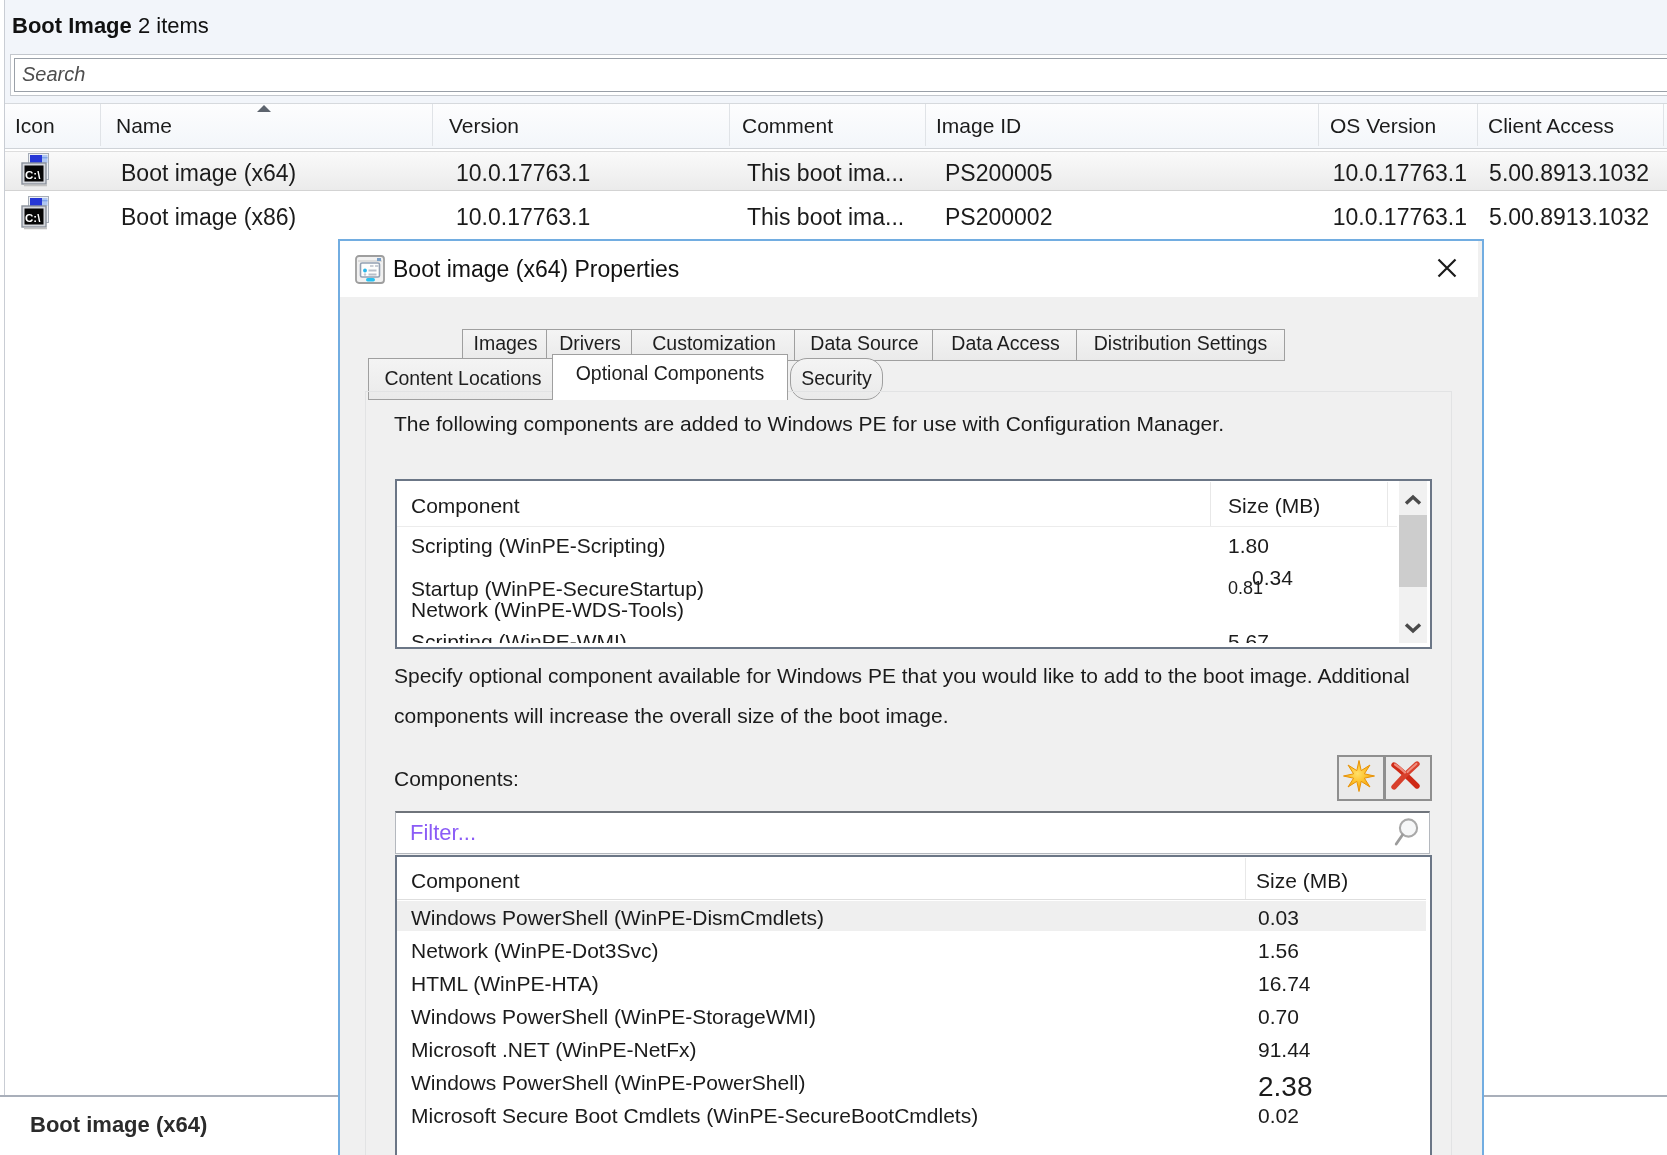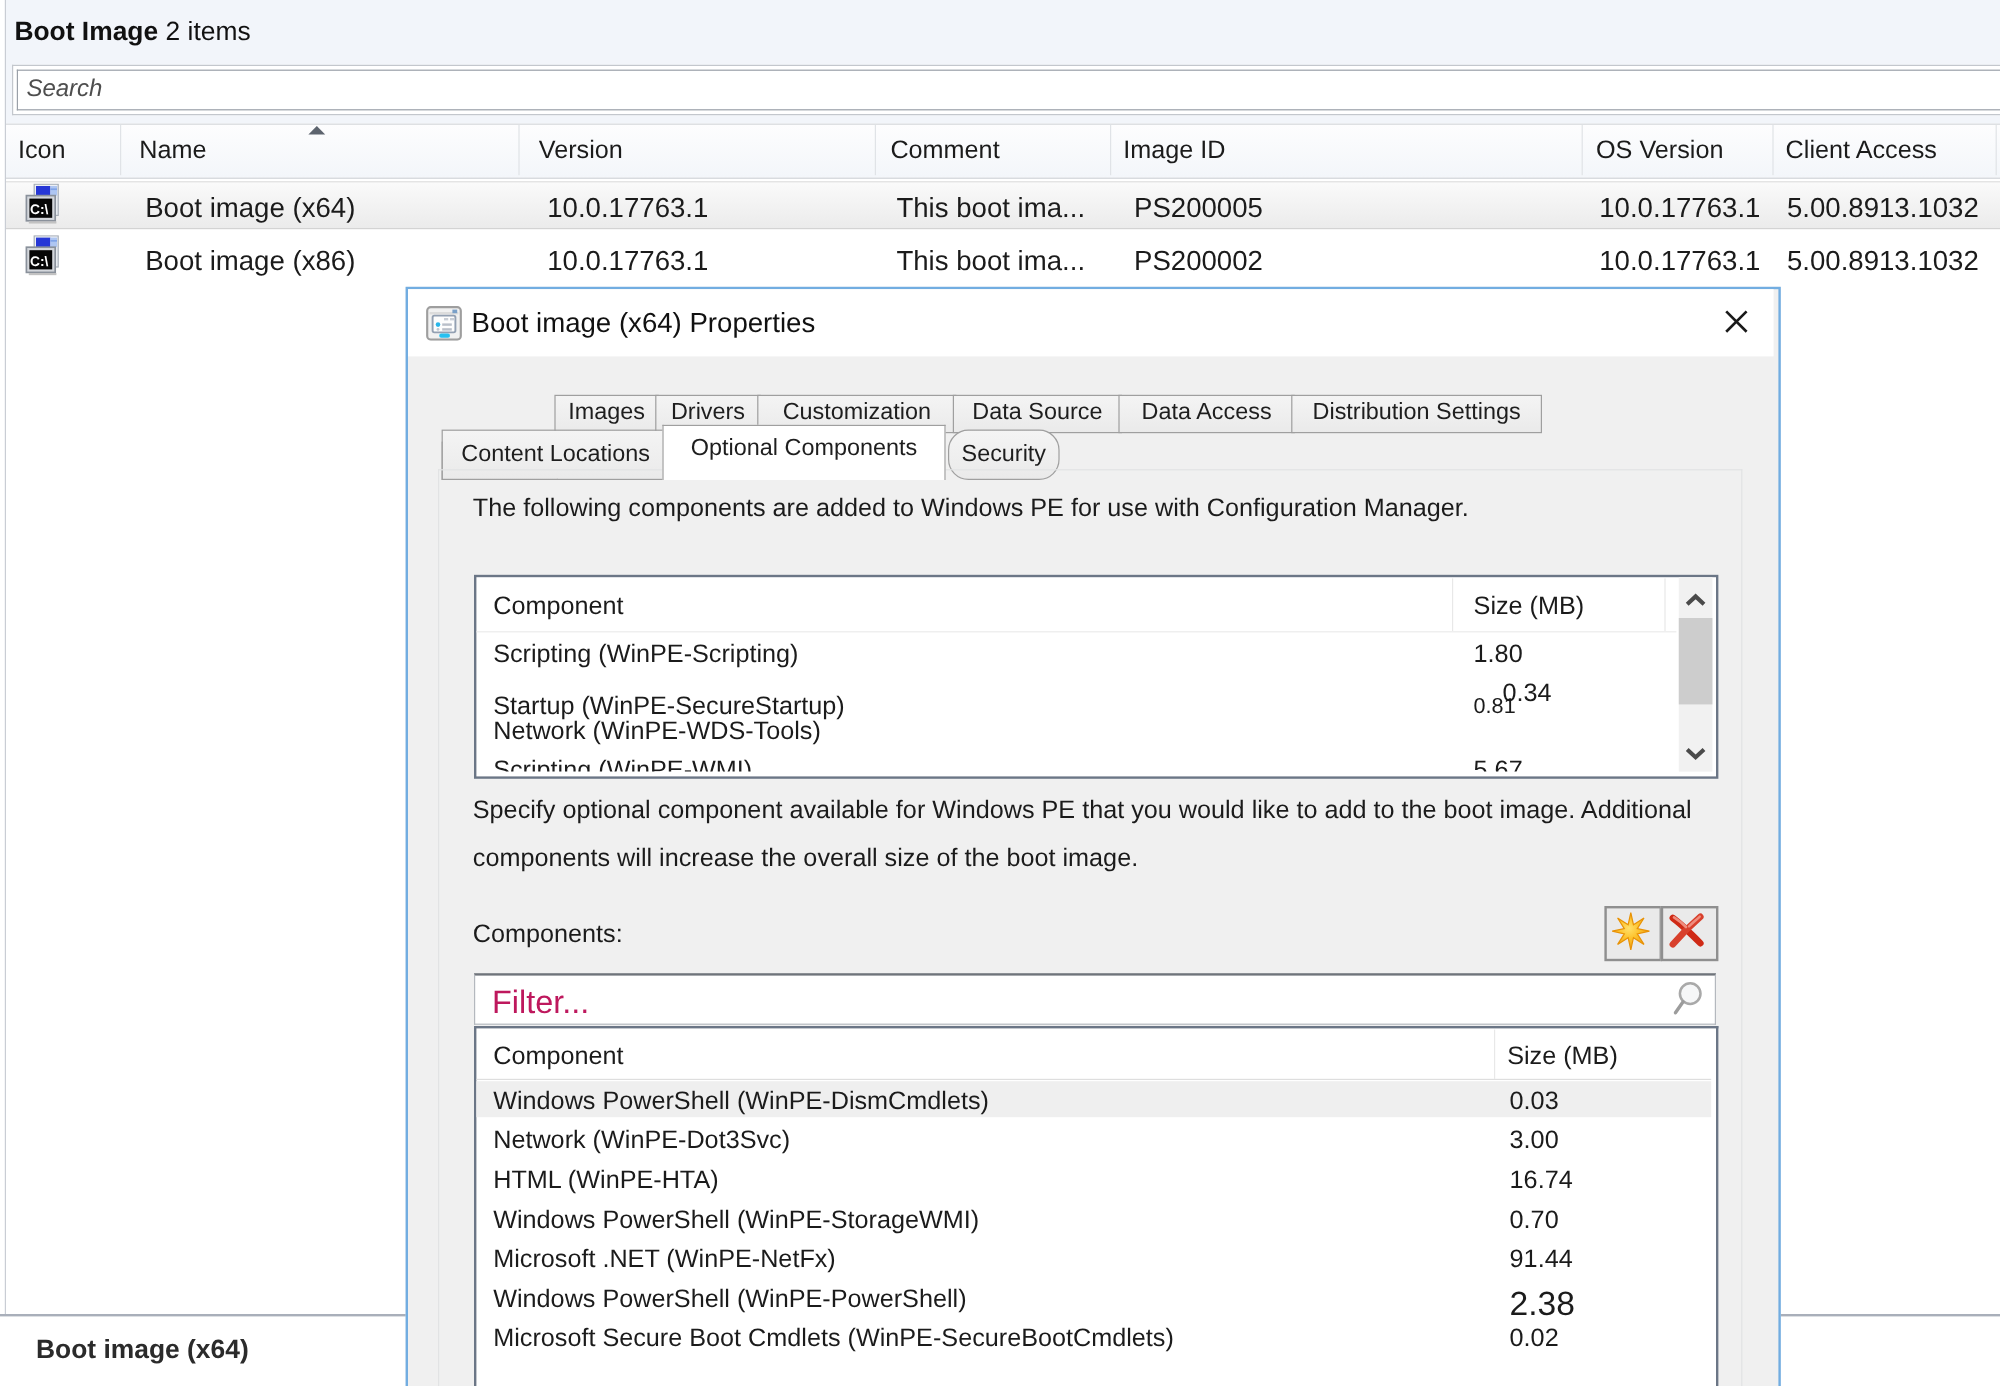--- a/index.html
+++ b/index.html
@@ -167,36 +167,36 @@
 
 <div class="abs" style="left:1384px;top:755px;width:44px;height:42px;background:#eaeaea;border:2px solid #8f8f8f;"></div>
 <svg class="abs" style="left:1389px;top:759px;" width="34" height="34" viewBox="0 0 34 34">
   <path d="M5,6 C12,11 22,21 28,27" stroke="#cf2a16" stroke-width="5.4" stroke-linecap="round" fill="none"></path>
   <path d="M28,5 C21,11 11,21 5,28" stroke="#d8402c" stroke-width="5.4" stroke-linecap="round" fill="none"></path>
   <path d="M6,5.5 C10,8 13,10.5 16,13.5" stroke="#ef8d7e" stroke-width="2.2" stroke-linecap="round" fill="none"></path>
   <path d="M27.5,4.8 C24,8 21,10.5 18.5,13" stroke="#ef8d7e" stroke-width="2" stroke-linecap="round" fill="none"></path>
 </svg>
 
 <div class="abs" style="left:395px;top:811px;width:1033px;height:40px;background:#fff;border:1px solid #b4b8be;border-top:2px solid #6f747b;"></div>
-<div class="abs" style="left:410px;top:820px;font-size:27px;color:#be185d;">Filter...</div>
+<div class="abs" style="left:410px;top:820px;font-size:22px;color:#8b5cf6;">Filter...</div>
 <svg class="abs" style="left:1394px;top:813px;" width="32" height="36" viewBox="0 0 32 36">
   <circle cx="14.5" cy="15" r="8.6" fill="#f6f7f8" stroke="#a9a9a9" stroke-width="2.1"></circle>
   <path d="M8.6,21.8 L2.2,31" stroke="#9c9c9c" stroke-width="2.8" stroke-linecap="round"></path>
 </svg>
 
 <div class="abs" style="left:395px;top:855px;width:1033px;height:300px;border:2px solid #6b7686;border-bottom:none;background:#fff;"></div>
 <div class="abs" style="left:1245px;top:858px;width:1px;height:41px;background:#e8e8e8;"></div>
 <div class="abs" style="left:397px;top:899px;width:1029px;height:1px;background:#dedede;"></div>
 <div class="abs" style="left:411px;top:869px;font-size:21px;">Component</div>
 <div class="abs" style="left:1256px;top:869px;font-size:21px;">Size (MB)</div>
 <div class="abs" style="left:397px;top:901px;width:1029px;height:30px;background:#efefef;"></div>
 <div class="abs" style="left:411px;top:906px;font-size:21px;">Windows PowerShell (WinPE-DismCmdlets)</div>
 <div class="abs" style="left:1258px;top:906px;font-size:21px;">0.03</div>
 <div class="abs" style="left:411px;top:939px;font-size:21px;">Network (WinPE-Dot3Svc)</div>
-<div class="abs" style="left:1258px;top:939px;font-size:21px;">3.00</div>
+<div class="abs" style="left:1258px;top:939px;font-size:21px;">1.56</div>
 <div class="abs" style="left:411px;top:972px;font-size:21px;">HTML (WinPE-HTA)</div>
 <div class="abs" style="left:1258px;top:972px;font-size:21px;">16.74</div>
 <div class="abs" style="left:411px;top:1005px;font-size:21px;">Windows PowerShell (WinPE-StorageWMI)</div>
 <div class="abs" style="left:1258px;top:1005px;font-size:21px;">0.70</div>
 <div class="abs" style="left:411px;top:1038px;font-size:21px;">Microsoft .NET (WinPE-NetFx)</div>
 <div class="abs" style="left:1258px;top:1038px;font-size:21px;">91.44</div>
 <div class="abs" style="left:411px;top:1071px;font-size:21px;">Windows PowerShell (WinPE-PowerShell)</div>
 <div class="abs" style="left:1258px;top:1071px;font-size:28px;">2.38</div>
 <div class="abs" style="left:411px;top:1104px;font-size:21px;">Microsoft Secure Boot Cmdlets (WinPE-SecureBootCmdlets)</div>
 <div class="abs" style="left:1258px;top:1104px;font-size:21px;">0.02</div>

